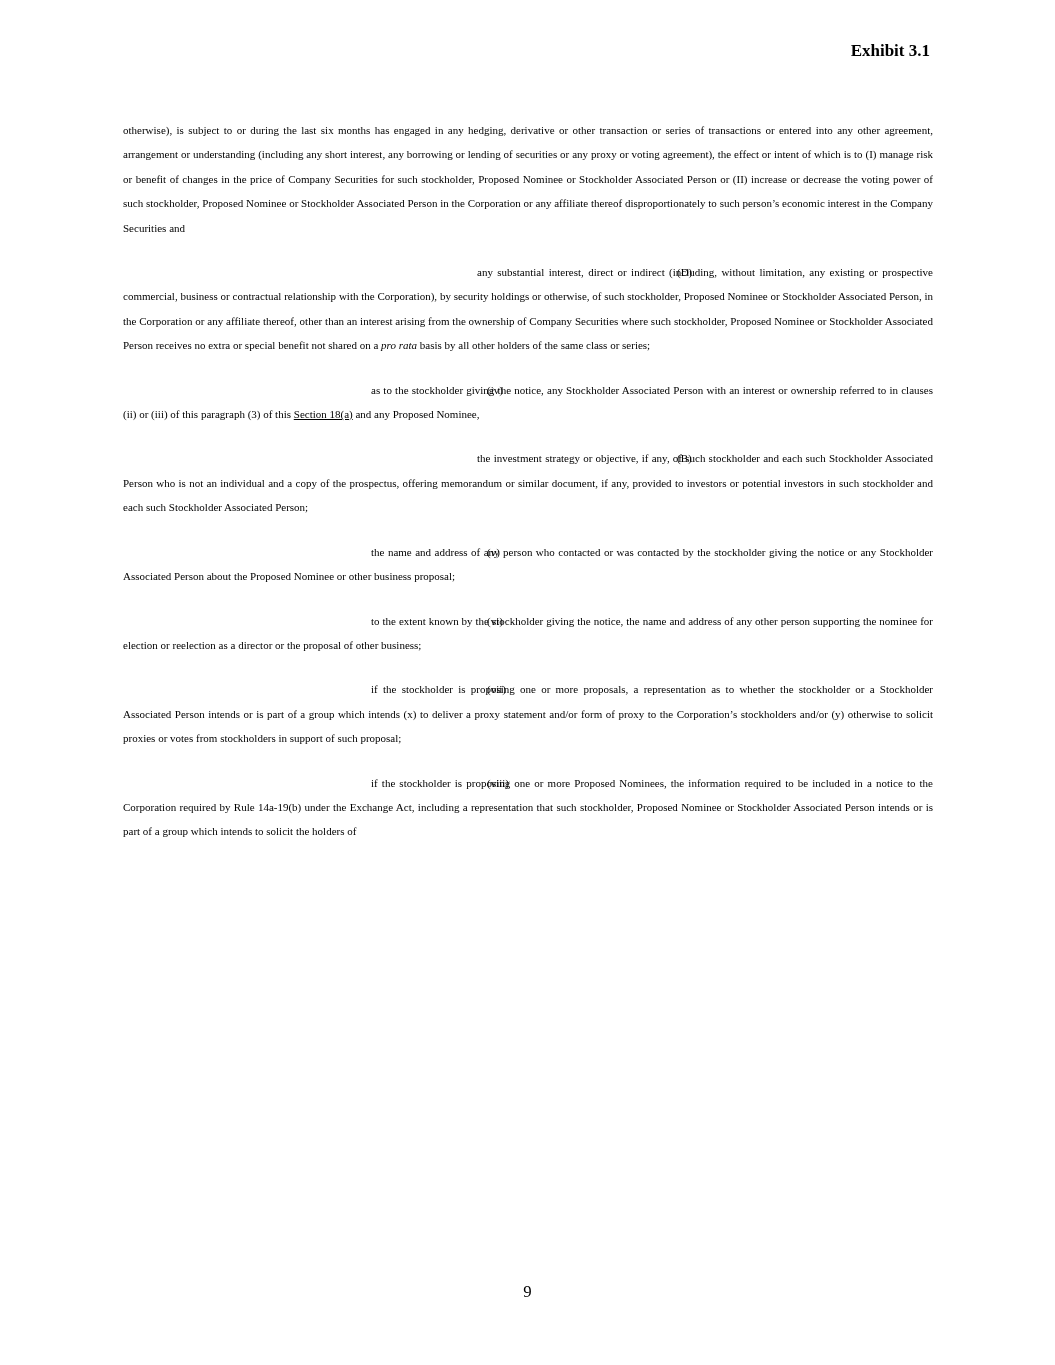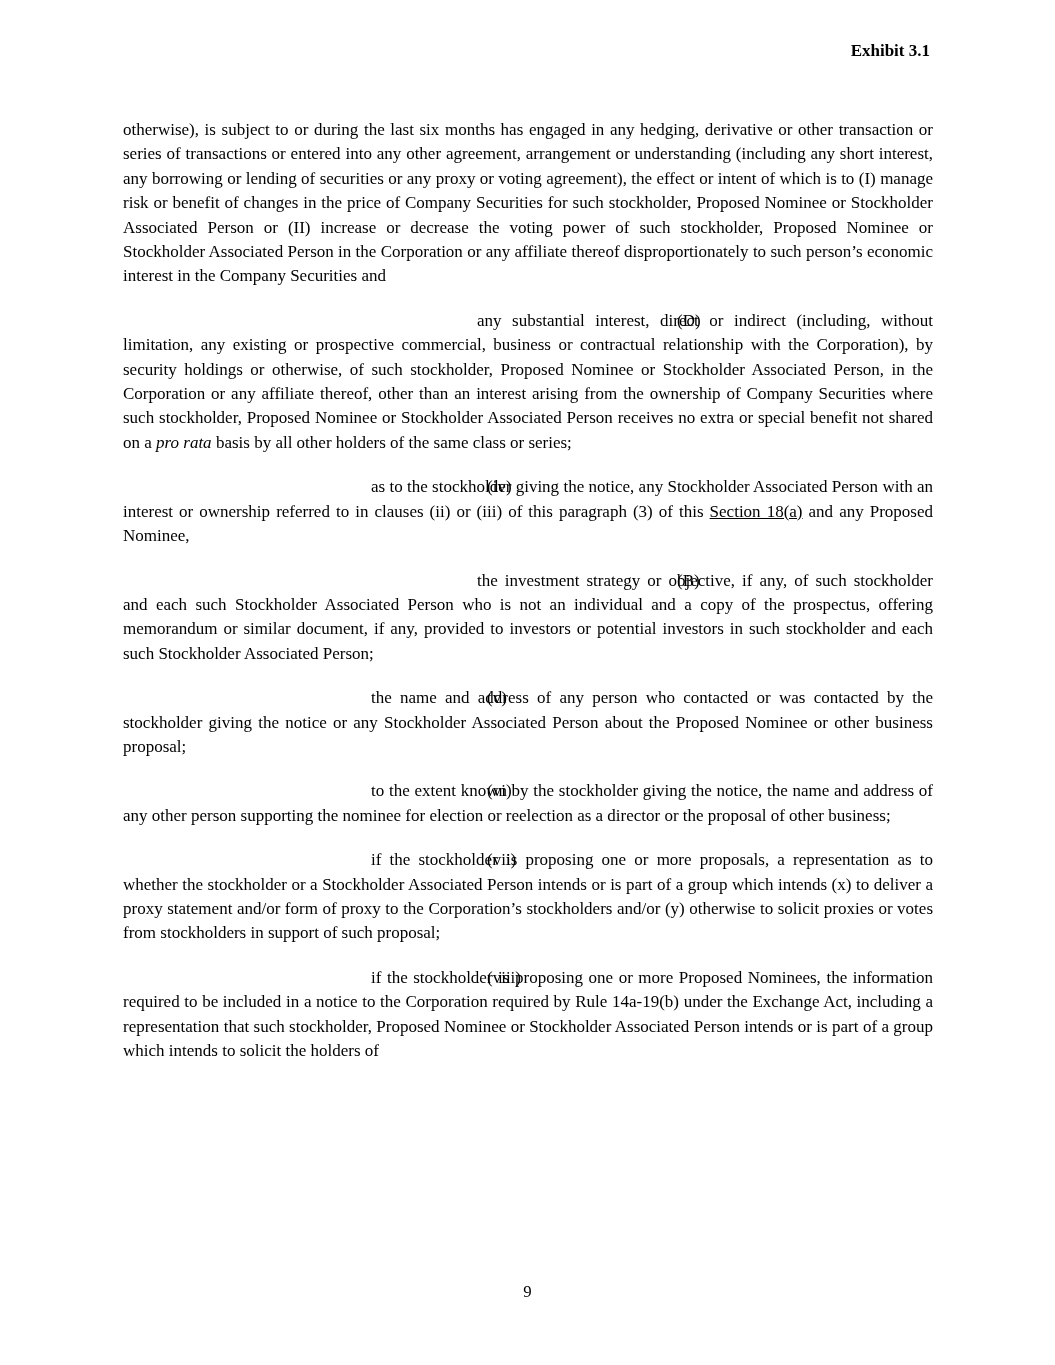--- a/index.html
+++ b/index.html
@@ -22,21 +22,21 @@
     right: 125px;
     font-size: 17px;
     font-weight: 700;
     line-height: 22px;
   }
   .doc-body {
     position: absolute;
     left: 123px;
     top: 118px;
     width: 810px;
-    font-size: 17px;
+    font-size: 11px;
     line-height: 24.4px;
     text-align: justify;
   }
   p.para {
     margin: 0 0 20px 0;
     padding: 0;
   }
   p.para:last-child { margin-bottom: 8px; }
   .marker { display: inline-block; }
   .indent-none { text-indent: 0; }

